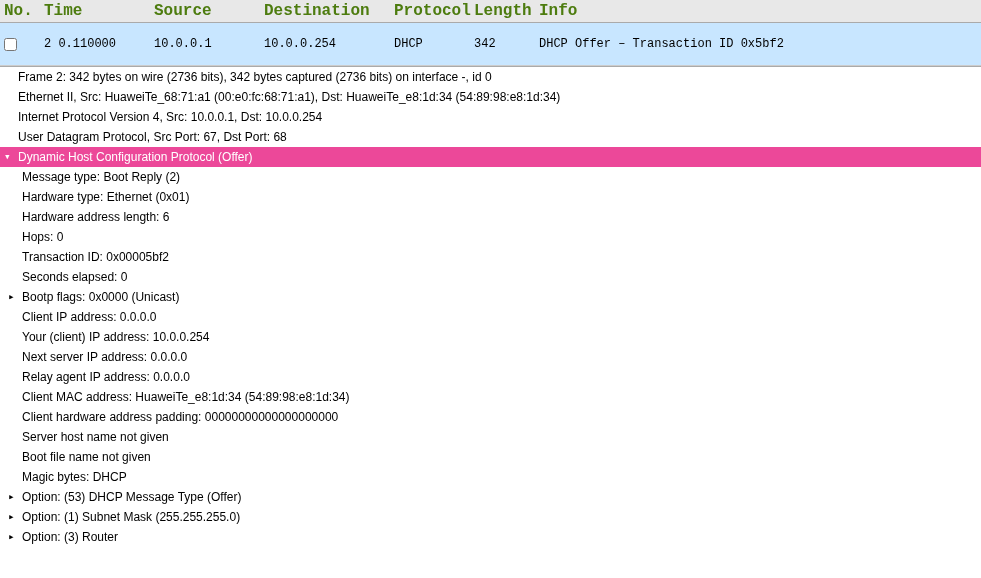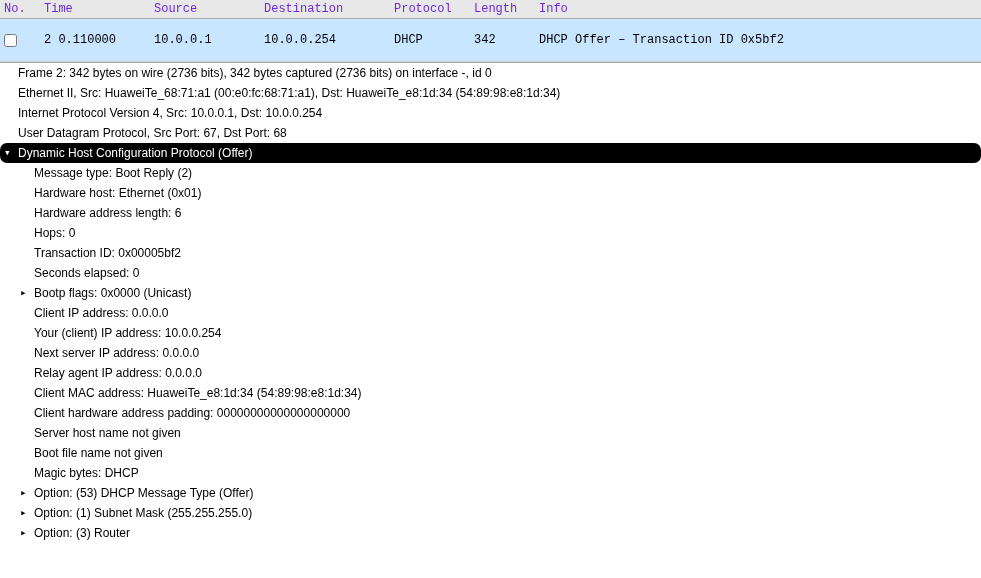--- a/index.html
+++ b/index.html
@@ -17,23 +17,23 @@
       overflow: hidden;
     }
     .table-header {
       display: grid;
       grid-template-columns: 40px 110px 110px 130px 80px 65px 1fr;
       background: #e8e8e8;
       border-bottom: 1px solid #aaa;
       padding: 2px 4px;
     }
     .table-header span {
-      font-weight: normal;
-      font-size: 12px;
-      color: #6d28d9;
+      font-weight: bold;
+      font-size: 16px;
+      color: #4d7c0f;
     }
     .packet-row {
       display: grid;
       grid-template-columns: 40px 110px 110px 130px 80px 65px 1fr;
       background: #c8e6ff;
       padding: 14px 4px;
       border-bottom: 1px solid #ccc;
     }
     .packet-row span {
       font-size: 12px;
@@ -52,26 +52,25 @@
       height: 510px;
     }
     .detail-row {
       display: flex;
       align-items: center;
       padding: 1px 4px;
       line-height: 1.5;
       white-space: nowrap;
     }
     .detail-row.selected {
-      background: #000000;
+      background: #ec4899;
       color: #ffffff;
-      border-radius: 7px;
     }
     .detail-row.indent1 {
-      padding-left: 20px;
+      padding-left: 8px;
     }
     .expand-icon {
       display: inline-block;
       width: 14px;
       font-size: 11px;
       cursor: pointer;
       user-select: none;
       flex-shrink: 0;
     }
     .expand-icon.expanded::before {
@@ -135,21 +134,21 @@
     <div class="detail-row selected">
       <span class="expand-icon expanded"></span>
       <span class="row-text">Dynamic Host Configuration Protocol (Offer)</span>
     </div>
     <div class="detail-row indent1">
       <span class="expand-icon none"></span>
       <span class="row-text">Message type: Boot Reply (2)</span>
     </div>
     <div class="detail-row indent1">
       <span class="expand-icon none"></span>
-      <span class="row-text">Hardware host: Ethernet (0x01)</span>
+      <span class="row-text">Hardware type: Ethernet (0x01)</span>
     </div>
     <div class="detail-row indent1">
       <span class="expand-icon none"></span>
       <span class="row-text">Hardware address length: 6</span>
     </div>
     <div class="detail-row indent1">
       <span class="expand-icon none"></span>
       <span class="row-text">Hops: 0</span>
     </div>
     <div class="detail-row indent1">

